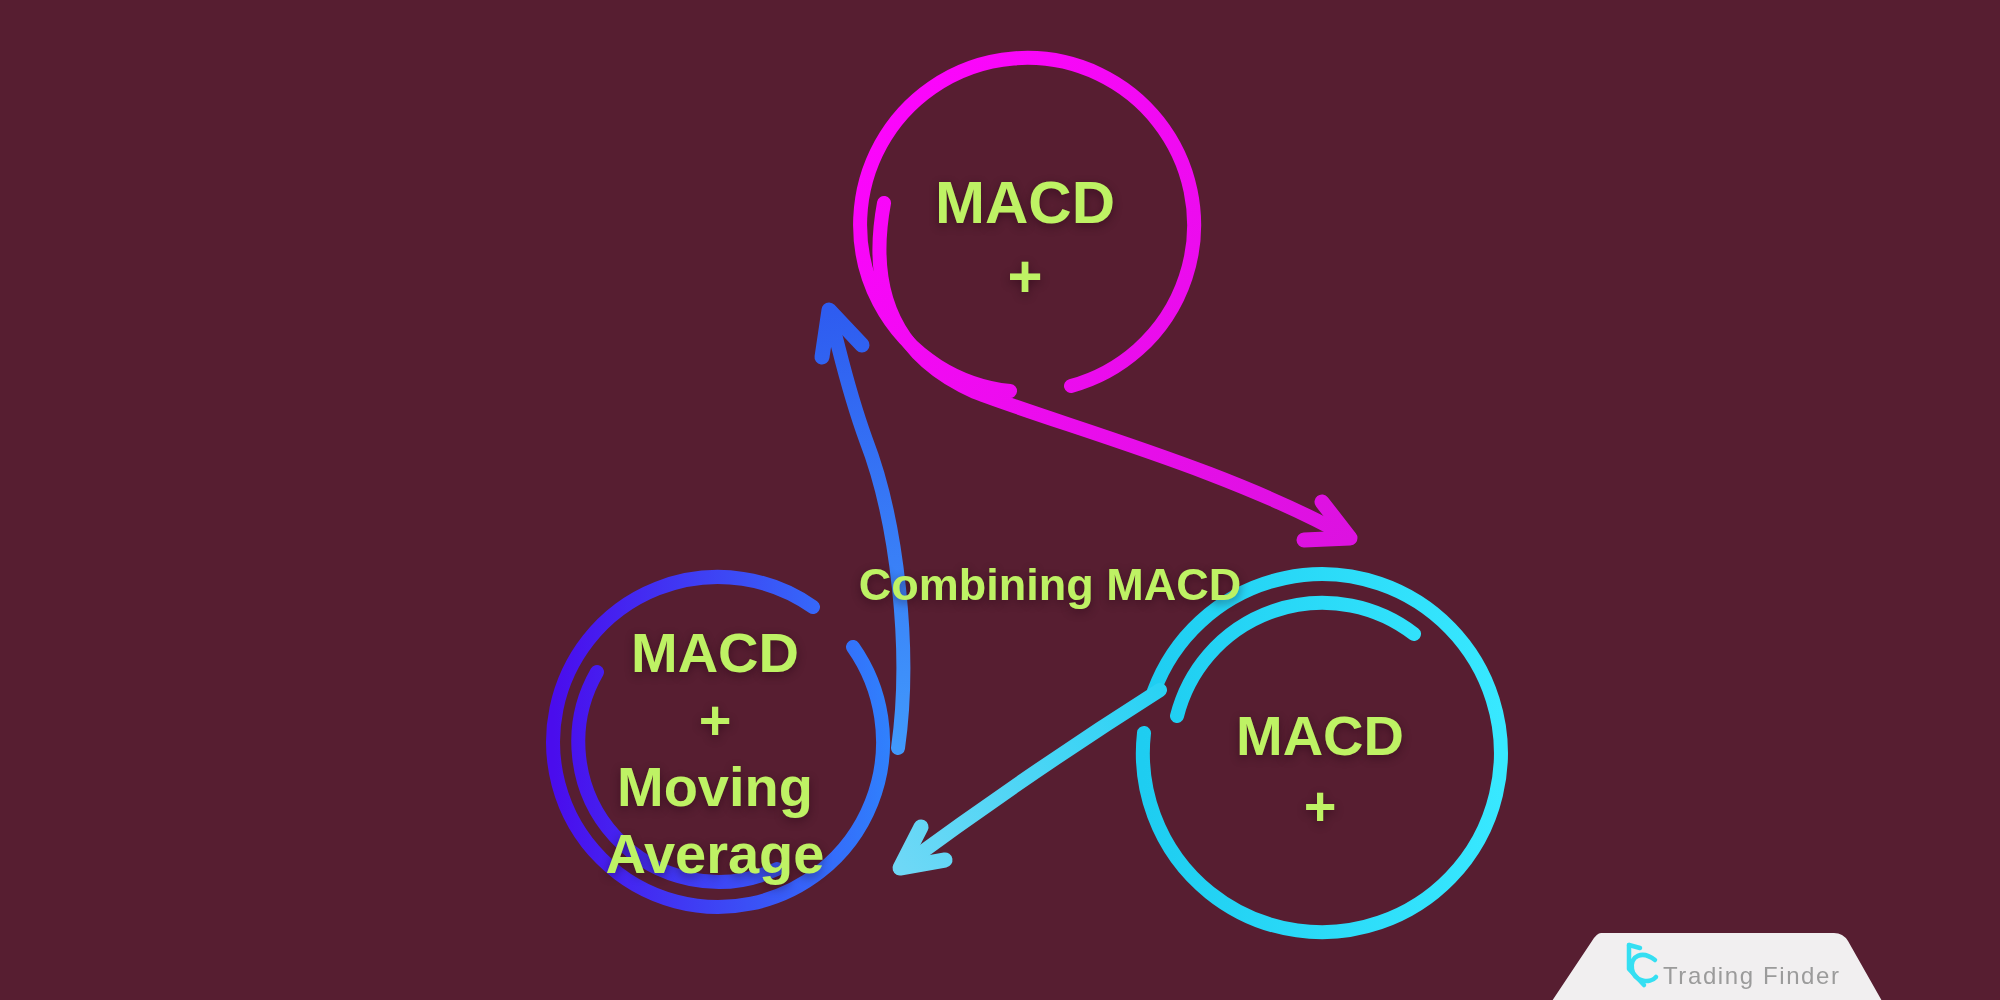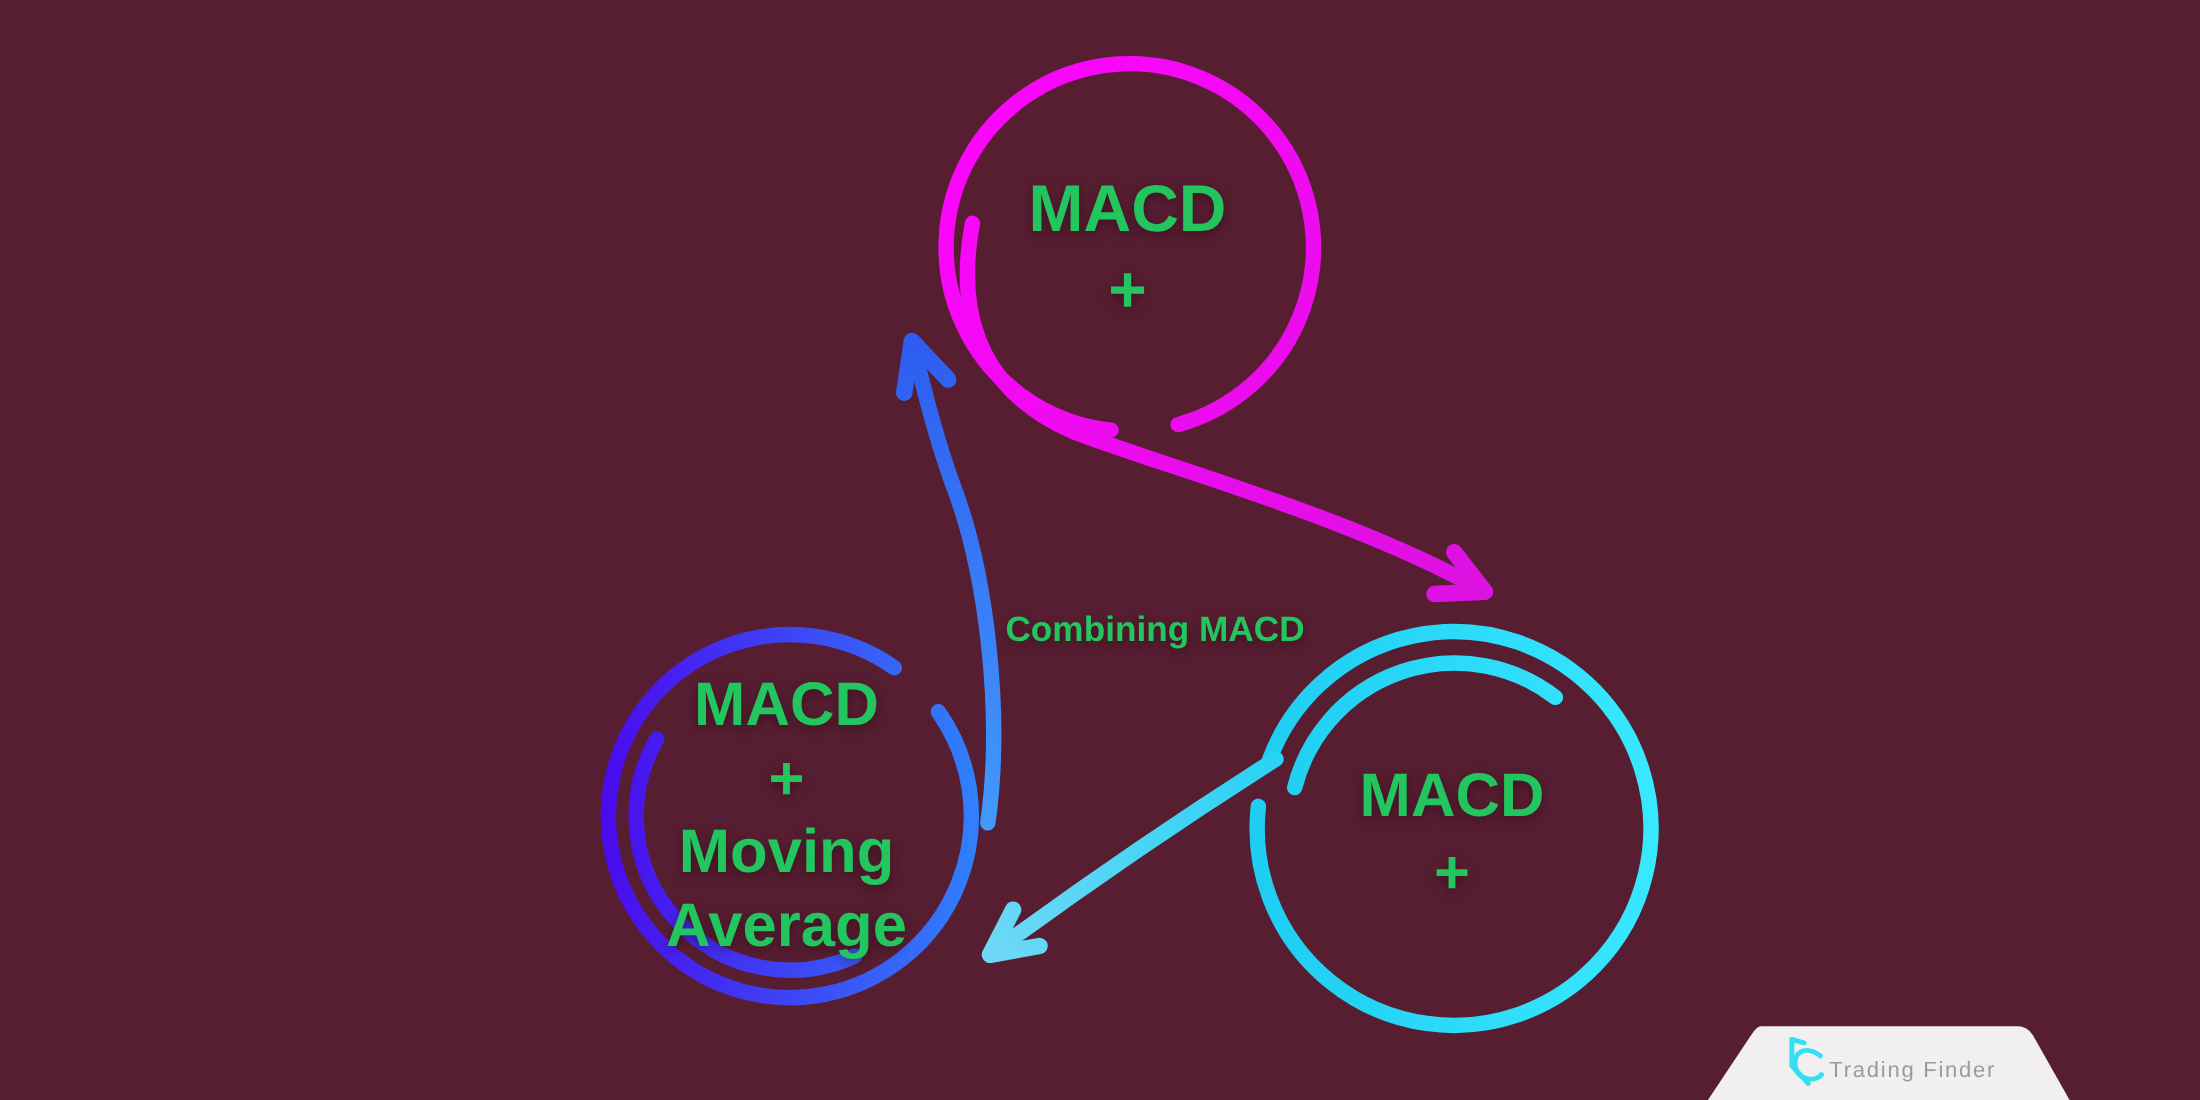--- a/index.html
+++ b/index.html
@@ -4,32 +4,33 @@
 <style>
   html,body{margin:0;padding:0;background:#2a0f1a;}
   .stage{
     position:relative;width:2000px;height:1000px;overflow:hidden;
     background:#571e31;
     font-family:"Liberation Sans",sans-serif;
   }
   .stage svg{position:absolute;left:0;top:0;}
   .node-label,.caption{
     position:absolute;transform:translate(-50%,-50%);
-    color:#22c55e;font-weight:700;text-align:center;
+    color:#bef264;font-weight:700;text-align:center;
     text-shadow:0 3px 10px rgba(30,0,18,.45);
     white-space:nowrap;
+    margin-top:13px;
   }
   .node-label span,.caption span{display:block;}
   #label-rsi{left:1025px;top:227px;font-size:60px;line-height:74px;}
   #label-ma{left:715px;top:740px;font-size:56px;line-height:67px;}
   #label-vol{left:1320px;top:758px;font-size:56px;line-height:70px;}
-  .caption{left:1050px;top:572px;font-size:32px;line-height:58px;text-align:right;}
+  .caption{left:1050px;top:572px;font-size:45px;line-height:58px;text-align:right;}
   .logo-text{
     position:absolute;left:1663px;top:962px;
-    font-size:20px;letter-spacing:1.6px;color:#9b9b9b;font-weight:400;
+    font-size:24px;letter-spacing:1.6px;color:#9b9b9b;font-weight:400;
     white-space:nowrap;
   }
 </style>
 </head>
 <body>
 
 <div class="stage">
 
   <svg width="2000" height="1000" viewBox="0 0 2000 1000">
     <defs>

